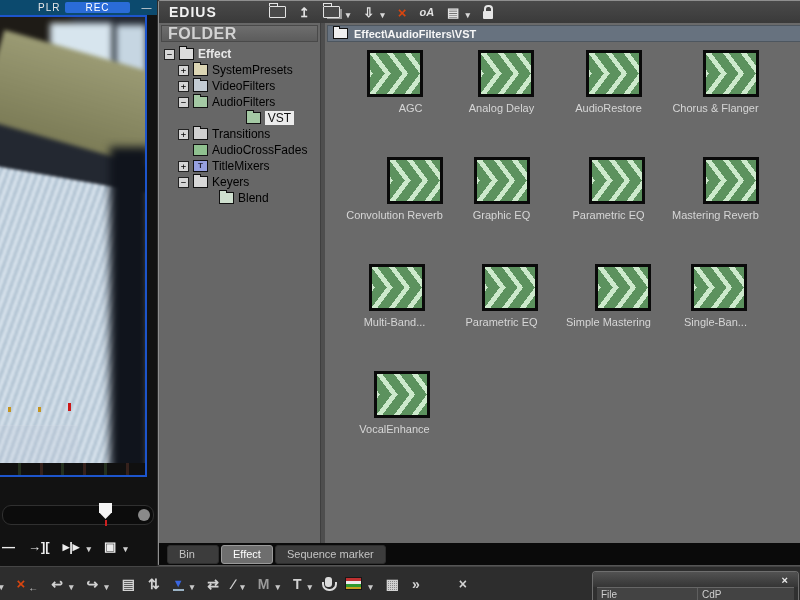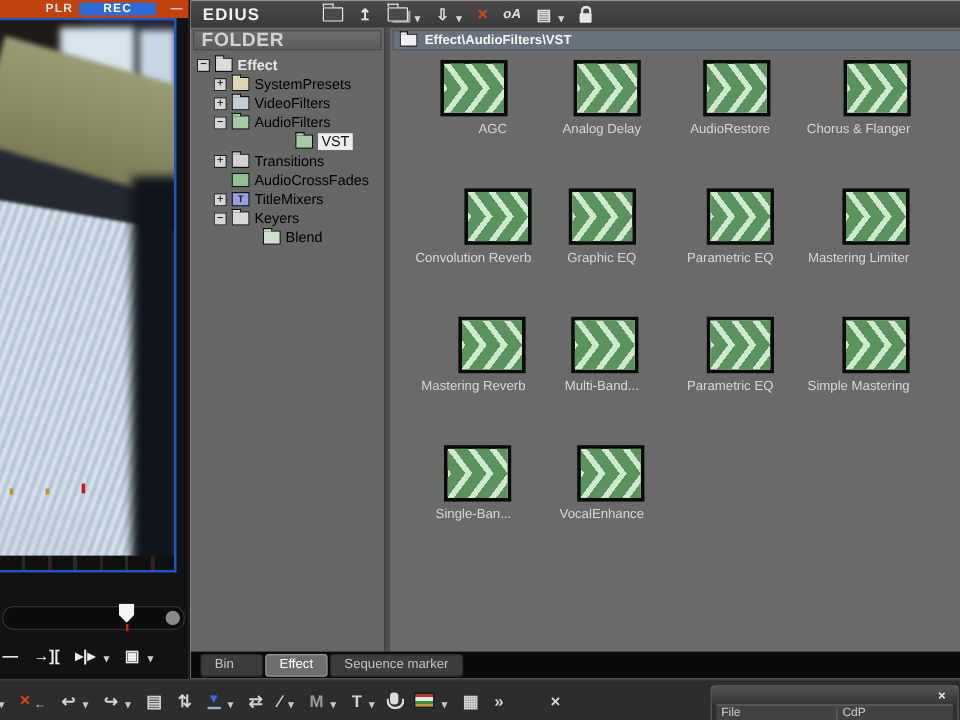--- a/index.html
+++ b/index.html
@@ -3,22 +3,22 @@
 <meta charset="utf-8">
 <style>
   html,body{margin:0;padding:0;background:#181818;}
   #screen{position:relative;width:800px;height:600px;overflow:hidden;
     font-family:"Liberation Sans",sans-serif;background:#181818;}
 
   
   #player{position:absolute;left:0;top:0;width:157px;height:572px;
     background:#121212;border-right:1px solid #2c2c2c;border-radius:0 0 8px 8px;}
   .pl-titlebar{position:absolute;left:0;top:0;width:100%;height:15px;
-    display:flex;align-items:center;background:#c2410c;color:#e6e6e6;
-    font-size:10px;font-weight:bold;}
+    display:flex;align-items:center;background:#0c4a6e;color:#e6e6e6;
+    font-size:10px;font-weight:normal;}
   .pl-plr{margin-left:38px;letter-spacing:1px;}
   .pl-rec{margin-left:5px;background:#2a6cd8;color:#fff;padding:0 20px;
     border-radius:2px;letter-spacing:1px;}
   .pl-min{margin-left:12px;color:#dcdcdc;}
   .pl-close{margin-left:12px;color:#dcdcdc;font-size:11px;}
 
   .video{position:absolute;left:0;top:15px;width:145px;height:458px;
     border:2px solid #1d55cc;border-left:none;background:#232831;overflow:hidden;}
   .v-hair{position:absolute;left:-20px;top:-20px;width:95px;height:95px;
     background:#1e1b16;filter:blur(5px);border-radius:40%;}
@@ -421,30 +421,20 @@
               <svg class="fx-icon" viewBox="0 0 17 14" preserveAspectRatio="none" shape-rendering="crispEdges">
                 <rect x="0" y="0" width="17" height="14" fill="#cdeacc"></rect>
                 <path d="M-3,-1 L3,7 L-3,15" stroke="#5c925e" stroke-width="3.2" fill="none"></path>
                 <path d="M3,-1 L9,7 L3,15" stroke="#5c925e" stroke-width="3.2" fill="none"></path>
                 <path d="M9,-1 L15,7 L9,15" stroke="#5c925e" stroke-width="3.2" fill="none"></path>
                 <path d="M15,-1 L21,7 L15,15" stroke="#5c925e" stroke-width="3.2" fill="none"></path>
               </svg>
               <div class="fx-label">Parametric EQ</div>
             </div>
 
-            <div class="fx-cell">
-              <svg class="fx-icon" viewBox="0 0 17 14" preserveAspectRatio="none" shape-rendering="crispEdges">
-                <rect x="0" y="0" width="17" height="14" fill="#cdeacc"></rect>
-                <path d="M-3,-1 L3,7 L-3,15" stroke="#5c925e" stroke-width="3.2" fill="none"></path>
-                <path d="M3,-1 L9,7 L3,15" stroke="#5c925e" stroke-width="3.2" fill="none"></path>
-                <path d="M9,-1 L15,7 L9,15" stroke="#5c925e" stroke-width="3.2" fill="none"></path>
-                <path d="M15,-1 L21,7 L15,15" stroke="#5c925e" stroke-width="3.2" fill="none"></path>
-              </svg>
-              <div class="fx-label">Mastering Limiter</div>
-            </div>
 
             <div class="fx-cell">
               <svg class="fx-icon" viewBox="0 0 17 14" preserveAspectRatio="none" shape-rendering="crispEdges">
                 <rect x="0" y="0" width="17" height="14" fill="#cdeacc"></rect>
                 <path d="M-3,-1 L3,7 L-3,15" stroke="#5c925e" stroke-width="3.2" fill="none"></path>
                 <path d="M3,-1 L9,7 L3,15" stroke="#5c925e" stroke-width="3.2" fill="none"></path>
                 <path d="M9,-1 L15,7 L9,15" stroke="#5c925e" stroke-width="3.2" fill="none"></path>
                 <path d="M15,-1 L21,7 L15,15" stroke="#5c925e" stroke-width="3.2" fill="none"></path>
               </svg>
               <div class="fx-label">Mastering Reverb</div>

